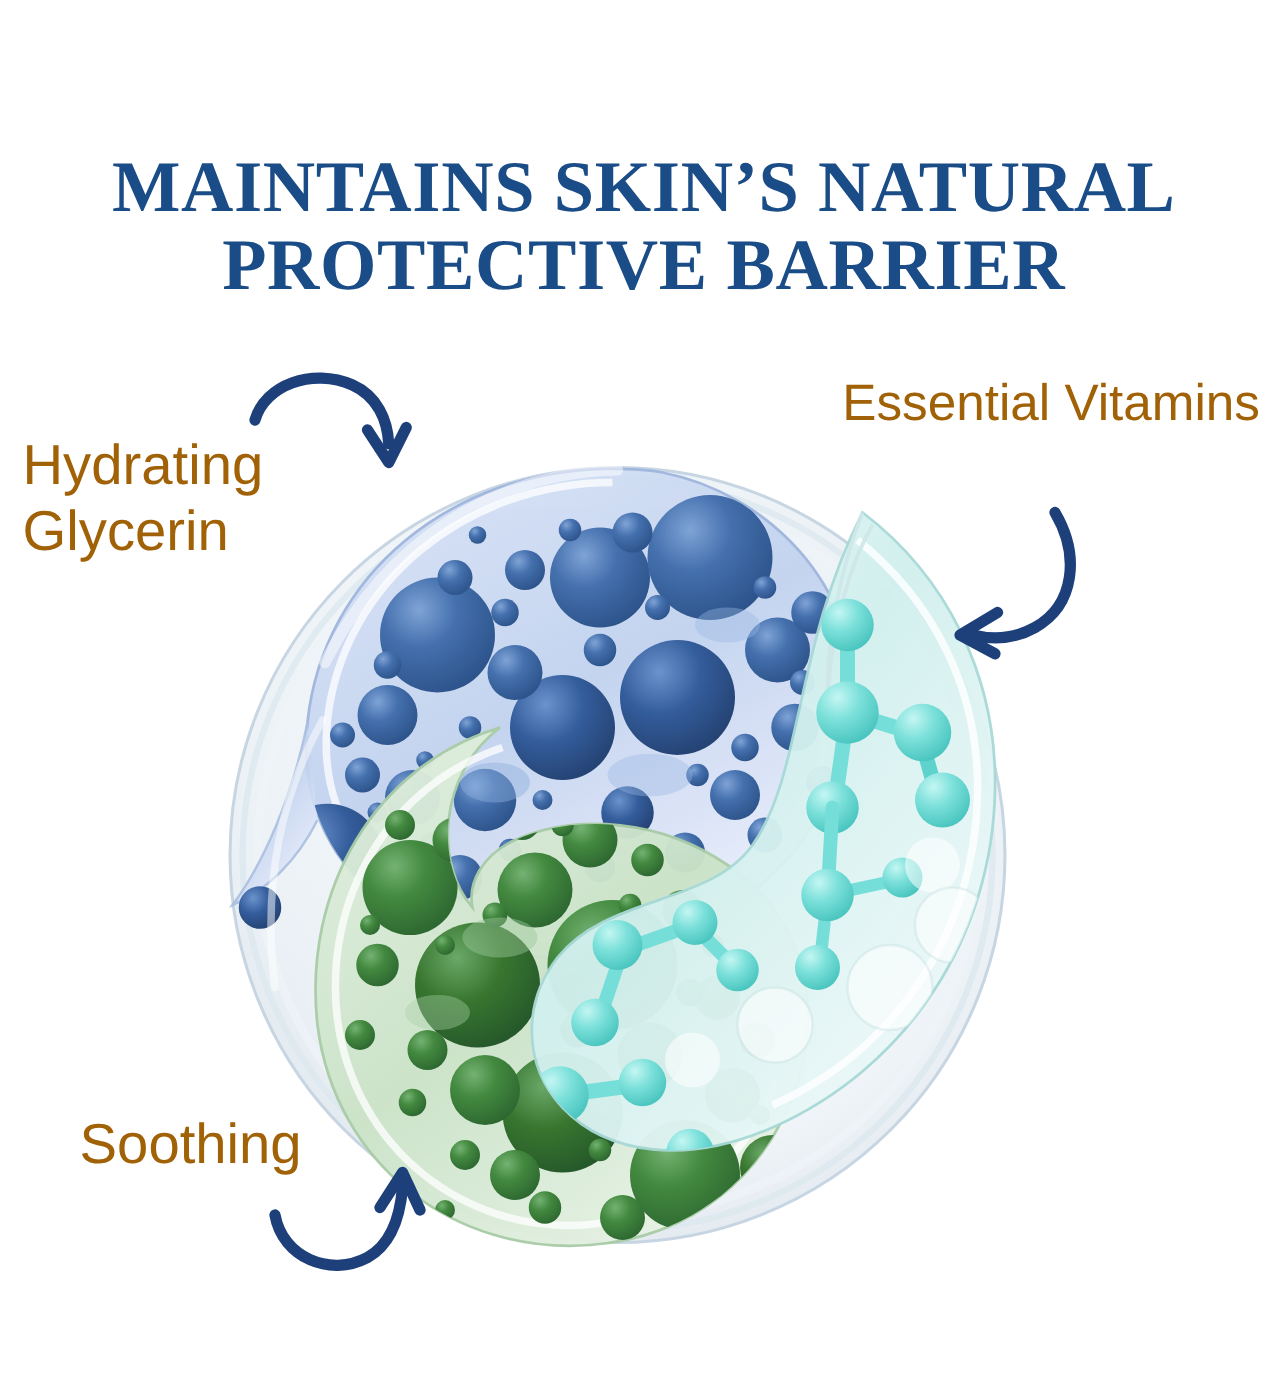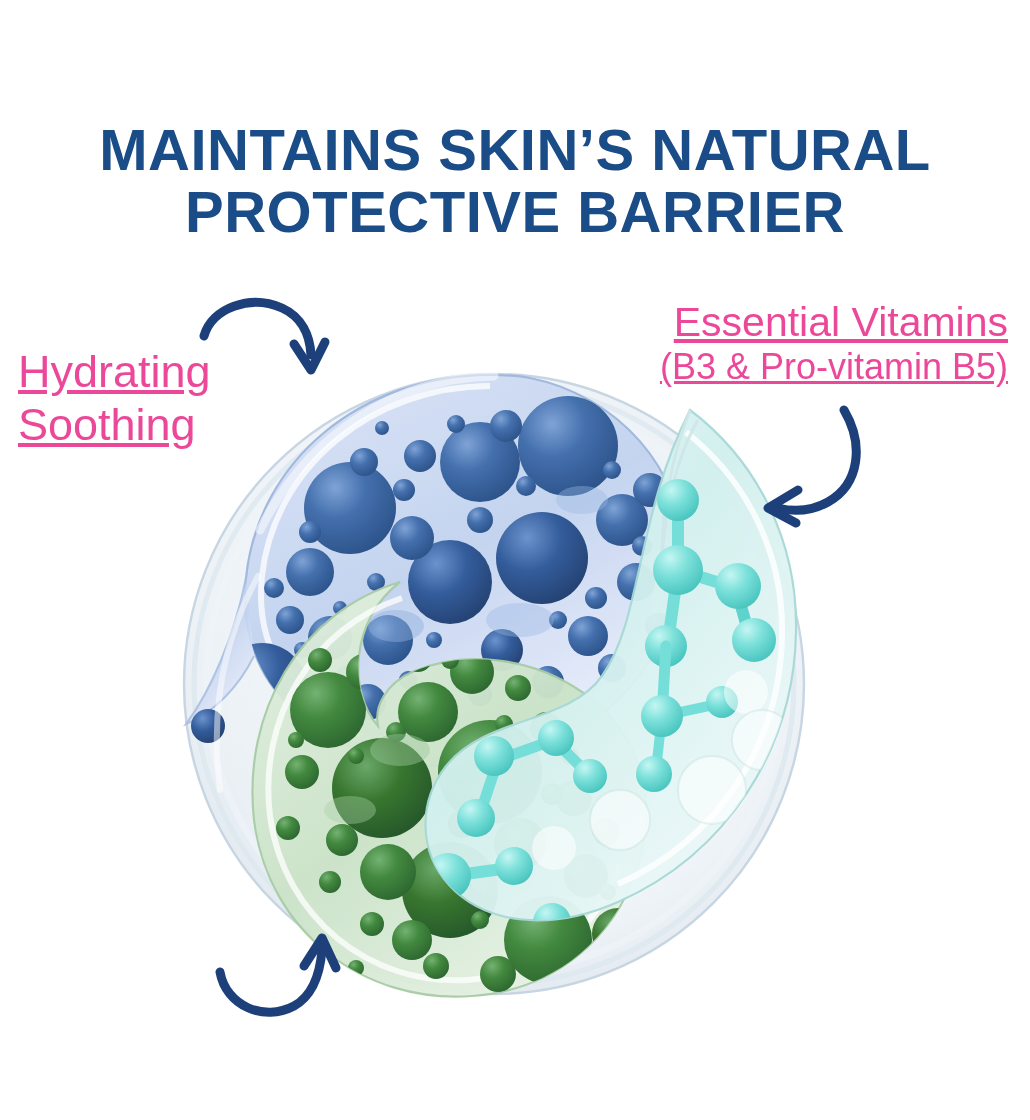--- a/index.html
+++ b/index.html
@@ -20,37 +20,36 @@
   }
 
   
   #headline {
     position: absolute;
     left: 0;
     top: 80px;
     width: 1030px;
     text-align: center;
     color: #1a4c87;
-    font-family: Liberation Sans, sans-serif;
+    font-family: Liberation Serif, serif;
     font-weight: bold;
     font-size: 58px;
     line-height: 1.07;
     letter-spacing: 0.5px;
     text-transform: uppercase;
   }
   #headline .hl-line { display: block; white-space: nowrap; }
 
   
   .callout {
     position: absolute;
-    color: #ec4899;
+    color: #a16207;
     font-family: "Liberation Sans", sans-serif;
     font-weight: normal;
     line-height: 1.18;
-    text-decoration: underline;
   }
   .callout .c-line { display: block; white-space: nowrap; }
 
   #callout-glycerin {
     left: 18px;
     top: 345px;
     width: 230px;
     text-align: left;
     font-size: 45px;
   }
@@ -403,36 +402,36 @@
 
       <g opacity="0.5">
         <path d="M110,210 C 160,110 250,58 344,56" fill="none" stroke="#ffffff" stroke-width="9" stroke-linecap="round"></path>
         <path d="M70,470 C 60,390 74,318 108,256" fill="none" stroke="#ffffff" stroke-width="6" stroke-linecap="round"></path>
       </g>
     </svg>
   </div>
 
   <div id="callout-glycerin" class="callout">
     <span class="c-line">Hydrating</span>
-    <span class="c-line">Soothing</span>
+    <span class="c-line">Glycerin</span>
   </div>
   <svg id="arrow-glycerin" class="arrow-svg" width="130" height="95" viewBox="0 0 130 95" xmlns="http://www.w3.org/2000/svg">
     <path d="M6,44 C 14,16 52,2 84,16 C 104,25 112,44 113,63" fill="none" stroke="#1d3f7a" stroke-width="9" stroke-linecap="round"></path>
     <path d="M96,52 L113,78 L127,50" fill="none" stroke="#1d3f7a" stroke-width="9" stroke-linecap="round" stroke-linejoin="round"></path>
   </svg>
 
   <div id="callout-vitamins" class="callout">
     <span class="c-line">Essential Vitamins</span>
-    <span class="c-line c-sub">(B3 &amp; Pro-vitamin B5)</span>
   </div>
   <svg id="arrow-vitamins" class="arrow-svg" width="120" height="130" viewBox="0 0 120 130" xmlns="http://www.w3.org/2000/svg">
     <path d="M92,12 C 112,46 108,86 76,104 C 60,113 42,114 26,110" fill="none" stroke="#1d3f7a" stroke-width="9" stroke-linecap="round"></path>
     <path d="M46,92 L16,110 L44,125" fill="none" stroke="#1d3f7a" stroke-width="9" stroke-linecap="round" stroke-linejoin="round"></path>
   </svg>
 
   <div id="callout-aloe" class="callout">
+    <span class="c-line">Soothing</span>
   </div>
   <svg id="arrow-aloe" class="arrow-svg" width="130" height="95" viewBox="0 0 130 95" xmlns="http://www.w3.org/2000/svg">
     <path d="M8,42 C 14,76 52,92 82,76 C 100,66 108,44 110,20" fill="none" stroke="#1d3f7a" stroke-width="9" stroke-linecap="round"></path>
     <path d="M92,36 L110,8 L124,38" fill="none" stroke="#1d3f7a" stroke-width="9" stroke-linecap="round" stroke-linejoin="round"></path>
   </svg>
 
 </div>
 
 </body></html>

